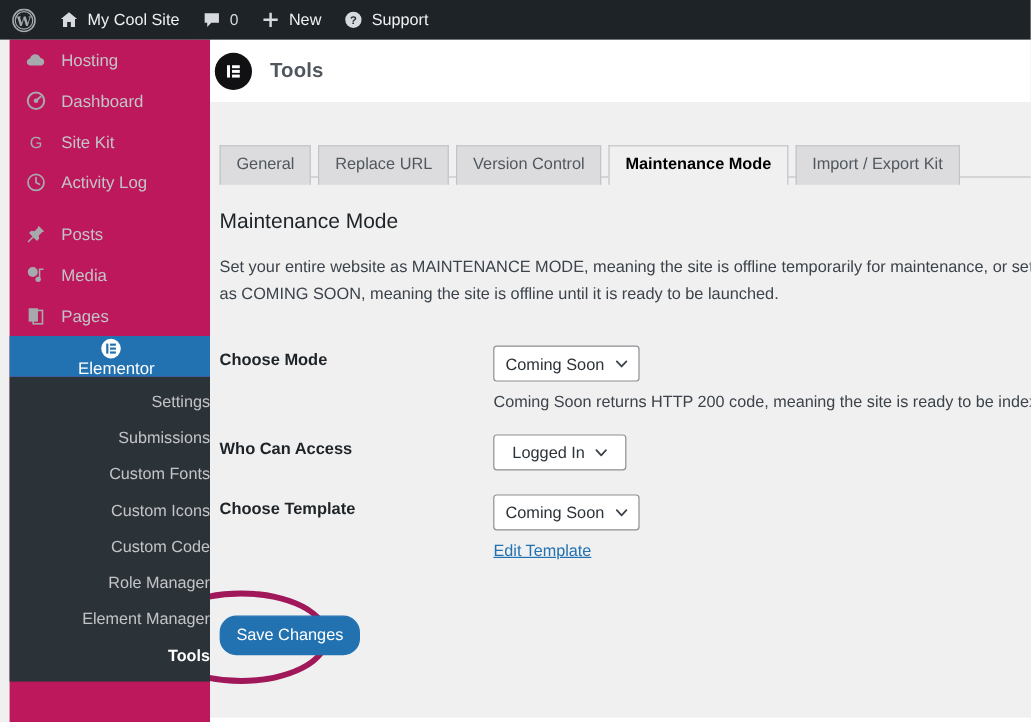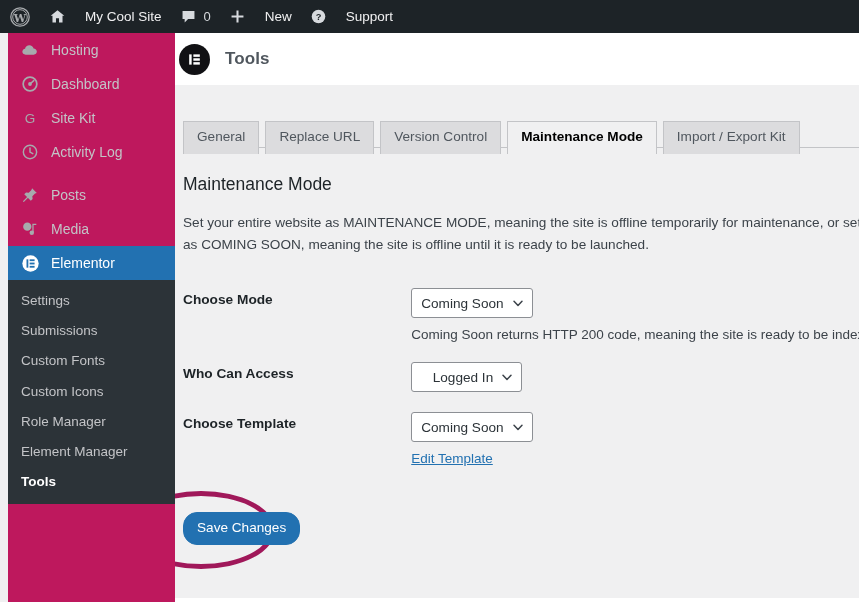--- a/index.html
+++ b/index.html
@@ -36,21 +36,21 @@
   .ab-item {
     display: flex;
     align-items: center;
     height: 33px;
     padding: 0 9px;
     color: #f0f0f1;
     font-size: 13.5px;
     white-space: nowrap;
   }
   .ab-item.logo { padding: 0 10px 0 10px; }
-  .ab-label { margin-left: 19px; }
+  .ab-label { margin-left: 7px; }
   .ab-count {
     margin-left: 7px;
     color: #d7dade;
     font-size: 13px;
   }
   .wp-logo-svg { display:block; }
   .ab-icon { display: flex; align-items: center; justify-content: center; }
 
   
   .sidebar {
@@ -78,34 +78,36 @@
     justify-content: center;
     margin-right: 10px;
     flex: none;
   }
   .menu-item .mi-label { line-height: 1; }
   .menu-sep { height: 9px; }
   .menu-item.active {
     background: #2271b1;
     color: #fff;
     font-weight: 400;
+    flex-direction: column;
   }
   .menu-item.active .arrow {
     position: absolute;
     right: -8px;
     top: 50%;
     margin-top: -8px;
     width: 0; height: 0;
     border-top: 8px solid transparent;
     border-bottom: 8px solid transparent;
     border-right: 8px solid #f0f0f1;
   }
   .submenu {
     background: #2c3338;
     padding: 6px 0 6px 0;
+    text-align: right;
   }
   .submenu-item {
     display: block;
     padding: 6px 0 6px 13px;
     color: #c3c4c7;
     font-size: 13.5px;
     line-height: 1.35;
   }
   .submenu-item.current {
     color: #ffffff;
@@ -214,21 +216,21 @@
     width: 222px;
     vertical-align: top;
   }
   .form-row td {
     padding: 10px 0 10px 0;
     vertical-align: top;
   }
   .select-box {
     display: inline-flex;
     align-items: center;
-    justify-content: flex-end;
+    justify-content: center;
     min-width: 92px;
     height: 28px;
     background: #fff;
     border: 1px solid #8c8f94;
     border-radius: 3px;
     padding: 0 8px 0 9px;
     font-size: 13.6px;
     color: #2c3338;
     box-shadow: 0 0 0 transparent;
   }
@@ -403,20 +405,29 @@
       <span class="mi-icon">
         <svg width="18" height="18" viewBox="0 0 20 20">
           <circle cx="7" cy="7.4" r="4.6" fill="#a7aaad"></circle>
           <path d="M12.6 4.2 H17 V5.6 H14 V13.4 H12.6 Z" fill="#a7aaad"></path>
           <circle cx="12" cy="14.2" r="2.5" fill="#a7aaad"></circle>
         </svg>
       </span>
       <span class="mi-label">Media</span>
     </div>
 
+    <div class="menu-item">
+      <span class="mi-icon">
+        <svg width="18" height="18" viewBox="0 0 20 20">
+          <rect x="3.2" y="3.2" width="8.6" height="12.4" fill="#a7aaad"></rect>
+          <rect x="7.4" y="5.2" width="8.6" height="12.4" fill="none" stroke="#a7aaad" stroke-width="1.5"></rect>
+        </svg>
+      </span>
+      <span class="mi-label">Pages</span>
+    </div>
 
 
     <div class="menu-item active">
       <span class="mi-icon">
         <svg width="19" height="19" viewBox="0 0 20 20">
           <circle cx="10" cy="10" r="8.6" fill="#ffffff"></circle>
           <rect x="5.8" y="5.6" width="1.9" height="8.8" fill="#2271b1"></rect>
           <rect x="9.1" y="5.6" width="5.2" height="1.9" fill="#2271b1"></rect>
           <rect x="9.1" y="9.05" width="5.2" height="1.9" fill="#2271b1"></rect>
           <rect x="9.1" y="12.5" width="5.2" height="1.9" fill="#2271b1"></rect>
@@ -424,20 +435,21 @@
       </span>
       <span class="mi-label">Elementor</span>
       <span class="arrow"></span>
     </div>
 
     <div class="submenu">
       <span class="submenu-item">Settings</span>
       <span class="submenu-item">Submissions</span>
       <span class="submenu-item">Custom Fonts</span>
       <span class="submenu-item">Custom Icons</span>
+      <span class="submenu-item">Custom Code</span>
       <span class="submenu-item">Role Manager</span>
       <span class="submenu-item">Element Manager</span>
       <span class="submenu-item current">Tools</span>
     </div>
   </div>
 
   <div class="content">
 
     <div class="page-head">
       <span class="elementor-badge">

